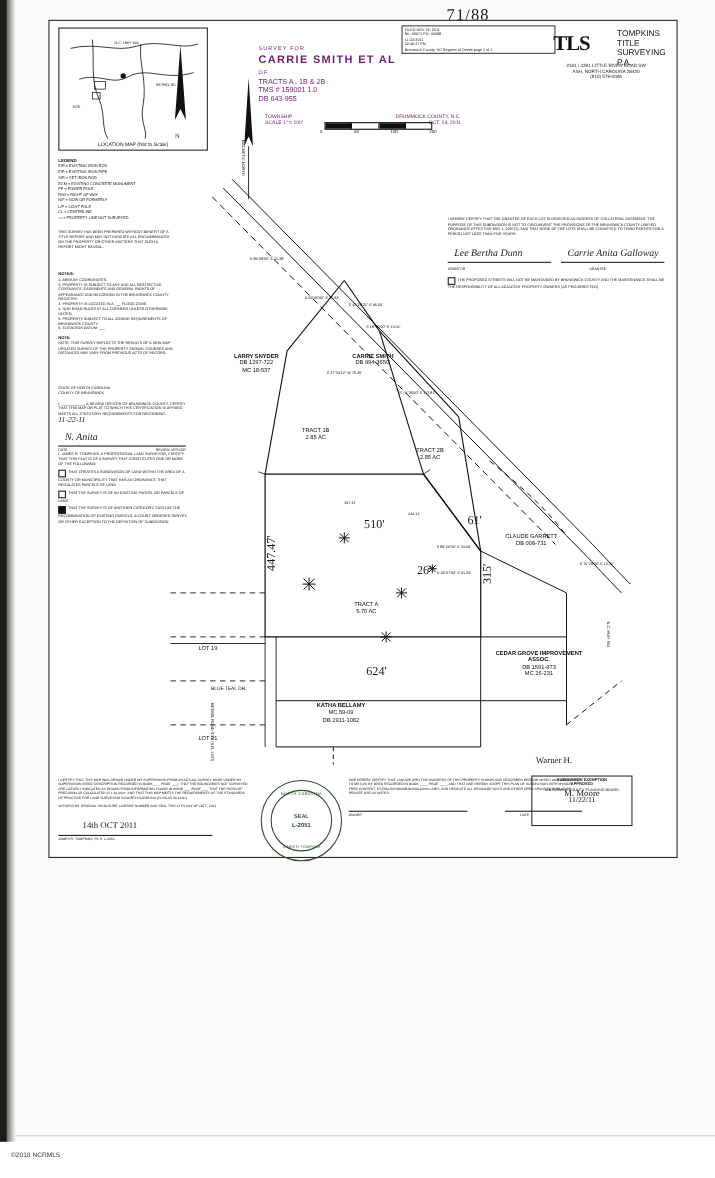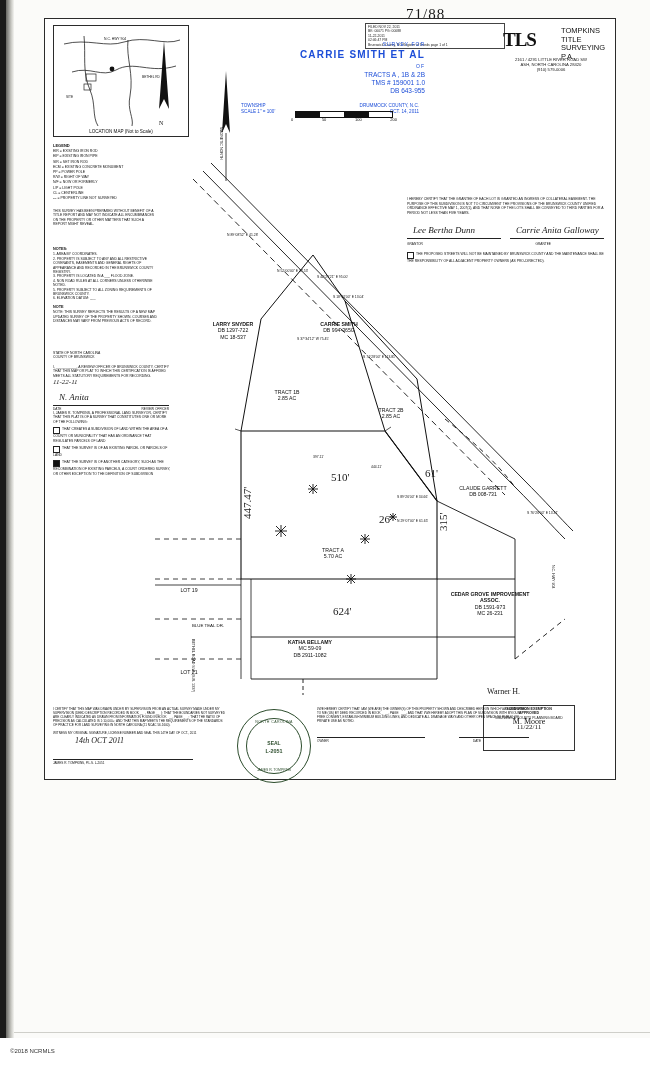--- a/index.html
+++ b/index.html
@@ -36,21 +36,21 @@
   
   .surv{position:absolute;left:512px;top:28px;width:96px;height:60px;}
   .surv .logo{position:absolute;left:0;top:2px;width:26px;height:22px;font-family:"Liberation Serif",serif;
         font-size:19px;font-weight:bold;letter-spacing:-1px;color:#111;}
   .surv .nm{position:absolute;left:28px;top:0px;font-size:7.5px;line-height:8.5px;font-weight:normal;
         text-align:left;color:#111;margin-left:30px;}
   .surv .ad{position:absolute;left:0px;top:30px;width:96px;font-size:4.2px;line-height:5.2px;
         text-align:center;color:#222;}
 
   
-  .title{position:absolute;left:196px;top:28px;width:190px;text-align:right;color:#1d4ed8;}
+  .title{position:absolute;left:196px;top:28px;width:190px;text-align:left;color:#701a75;}
   .title .t1{font-size:5px;letter-spacing:1px;}
   .title .t2{font-size:10px;font-weight:bold;letter-spacing:1.2px;margin-top:2px;}
   .title .t4{font-size:6.5px;margin-top:2px;line-height:8px;}
   .title .meta{display:flex;justify-content:space-between;margin-top:8px;font-size:4.6px;padding:0 6px;}
   .title .sc{display:flex;justify-content:space-between;margin-top:1px;font-size:4.6px;padding:0 6px;}
 
   
   .sbar{position:absolute;left:272px;top:96px;width:96px;height:12px;}
   .sbar .bar{position:absolute;left:0;top:0;width:96px;height:5px;border:0.6px solid #111;display:flex;}
   .sbar .bar i{flex:1;border-right:0.6px solid #111;}
@@ -493,21 +493,21 @@
       <div class="hand">M. Moore</div>
       <div class="hand" style="font-size:7px;">11/22/11</div>
     </div>
     <div class="hw" style="left:442px;top:668px;font-size:8px;">
       <span>Warner H.</span>
     </div>
 
     <div class="certblk" style="left:8px;top:688px;width:172px;">
       <div>I CERTIFY THAT THIS MAP WAS DRAWN UNDER MY SUPERVISION FROM AN ACTUAL SURVEY MADE UNDER MY SUPERVISION (DEED DESCRIPTION RECORDED IN BOOK ___, PAGE ___); THAT THE BOUNDARIES NOT SURVEYED ARE CLEARLY INDICATED AS DRAWN FROM INFORMATION FOUND IN BOOK ___, PAGE ___; THAT THE RATIO OF PRECISION AS CALCULATED IS 1:10,000+; AND THAT THIS MAP MEETS THE REQUIREMENTS OF THE STANDARDS OF PRACTICE FOR LAND SURVEYING IN NORTH CAROLINA (21 NCAC 56.1600).</div>
       <div style="margin-top:4px;">WITNESS MY ORIGINAL SIGNATURE, LICENSE NUMBER AND SEAL THIS 14TH DAY OF OCT., 2011</div>
-      <div class="hw" style="position:relative;left:22px;top:4px;font-size:8px;font-style:italic;">
+      <div class="hw" style="position:relative;left:22px;top:14px;font-size:8px;">
         <span>14th  OCT  2011</span>
       </div>
       <div style="border-bottom:0.7px solid #222;height:10px;margin-top:10px;width:140px;"></div>
       <div style="margin-top:1px;">JAMES R. TOMPKINS,  P.L.S. L-2051</div>
     </div>
 
     <div class="certblk" style="left:272px;top:688px;width:212px;">
       <div>I/WE HEREBY CERTIFY THAT I AM (WE ARE) THE OWNER(S) OF THIS PROPERTY SHOWN AND DESCRIBED HEREON WHICH WAS CONVEYED TO ME (US) BY DEED RECORDED IN BOOK ____, PAGE ____, AND THAT I/WE HEREBY ADOPT THIS PLAN OF SUBDIVISION WITH MY/OUR FREE CONSENT, ESTABLISH MINIMUM BUILDING LINES, AND DEDICATE ALL DRAINAGE WAYS AND OTHER OPEN SPACE TO PUBLIC OR PRIVATE USE AS NOTED.</div>
       <div style="display:flex;justify-content:space-between;margin-top:14px;">
         <span style="border-bottom:0.7px solid #222;width:108px;display:inline-block;"></span>

